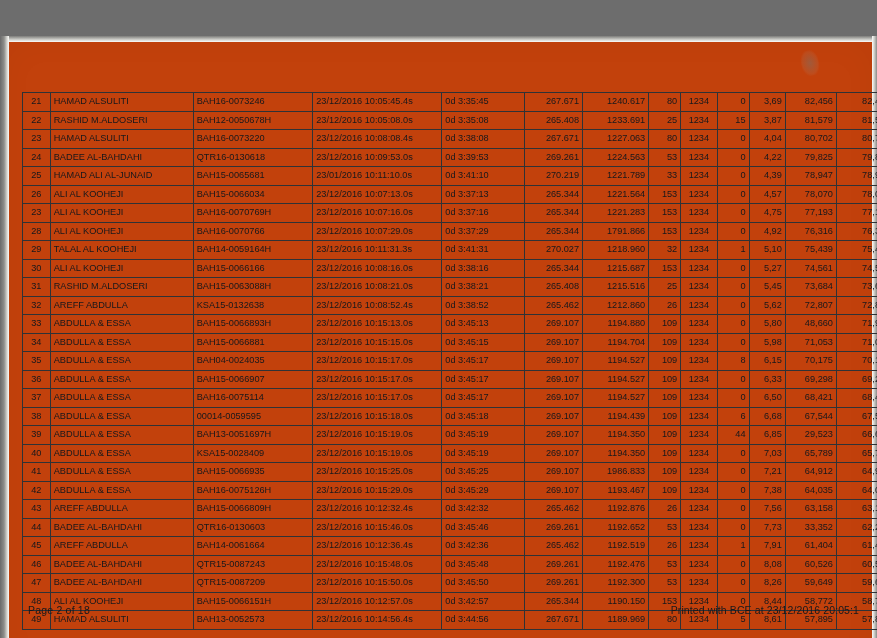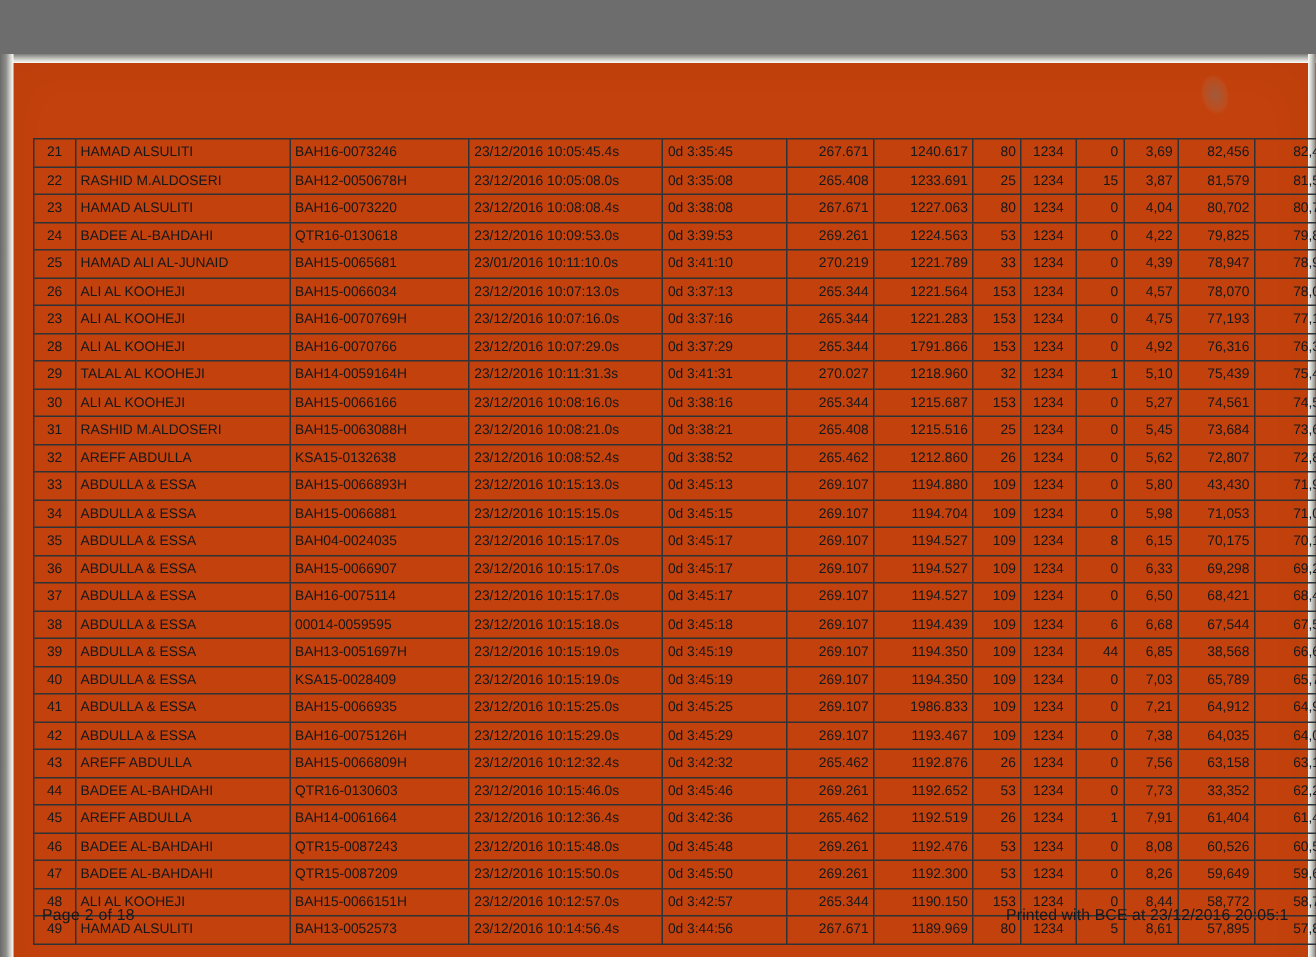--- a/index.html
+++ b/index.html
@@ -328,21 +328,21 @@
             <td class="left">ABDULLA  &amp;  ESSA</td>
             <td class="left">BAH15-0066893H</td>
             <td class="left">23/12/2016 10:15:13.0s</td>
             <td class="left">0d 3:45:13</td>
             <td class="num">269.107</td>
             <td class="num">1194.880</td>
             <td class="num">109</td>
             <td class="cen">1234</td>
             <td class="num">0</td>
             <td class="num">5,80</td>
-            <td class="num">43,430</td>
+            <td class="num">48,660</td>
             <td class="num clip-right">71,9</td>
           </tr>
           <tr>
             <td class="cen">34</td>
             <td class="left">ABDULLA  &amp;  ESSA</td>
             <td class="left">BAH15-0066881</td>
             <td class="left">23/12/2016 10:15:15.0s</td>
             <td class="left">0d 3:45:15</td>
             <td class="num">269.107</td>
             <td class="num">1194.704</td>
@@ -418,21 +418,21 @@
             <td class="left">ABDULLA  &amp;  ESSA</td>
             <td class="left">BAH13-0051697H</td>
             <td class="left">23/12/2016 10:15:19.0s</td>
             <td class="left">0d 3:45:19</td>
             <td class="num">269.107</td>
             <td class="num">1194.350</td>
             <td class="num">109</td>
             <td class="cen">1234</td>
             <td class="num">44</td>
             <td class="num">6,85</td>
-            <td class="num">38,568</td>
+            <td class="num">29,523</td>
             <td class="num clip-right">66,6</td>
           </tr>
           <tr>
             <td class="cen">40</td>
             <td class="left">ABDULLA  &amp;  ESSA</td>
             <td class="left">KSA15-0028409</td>
             <td class="left">23/12/2016 10:15:19.0s</td>
             <td class="left">0d 3:45:19</td>
             <td class="num">269.107</td>
             <td class="num">1194.350</td>

